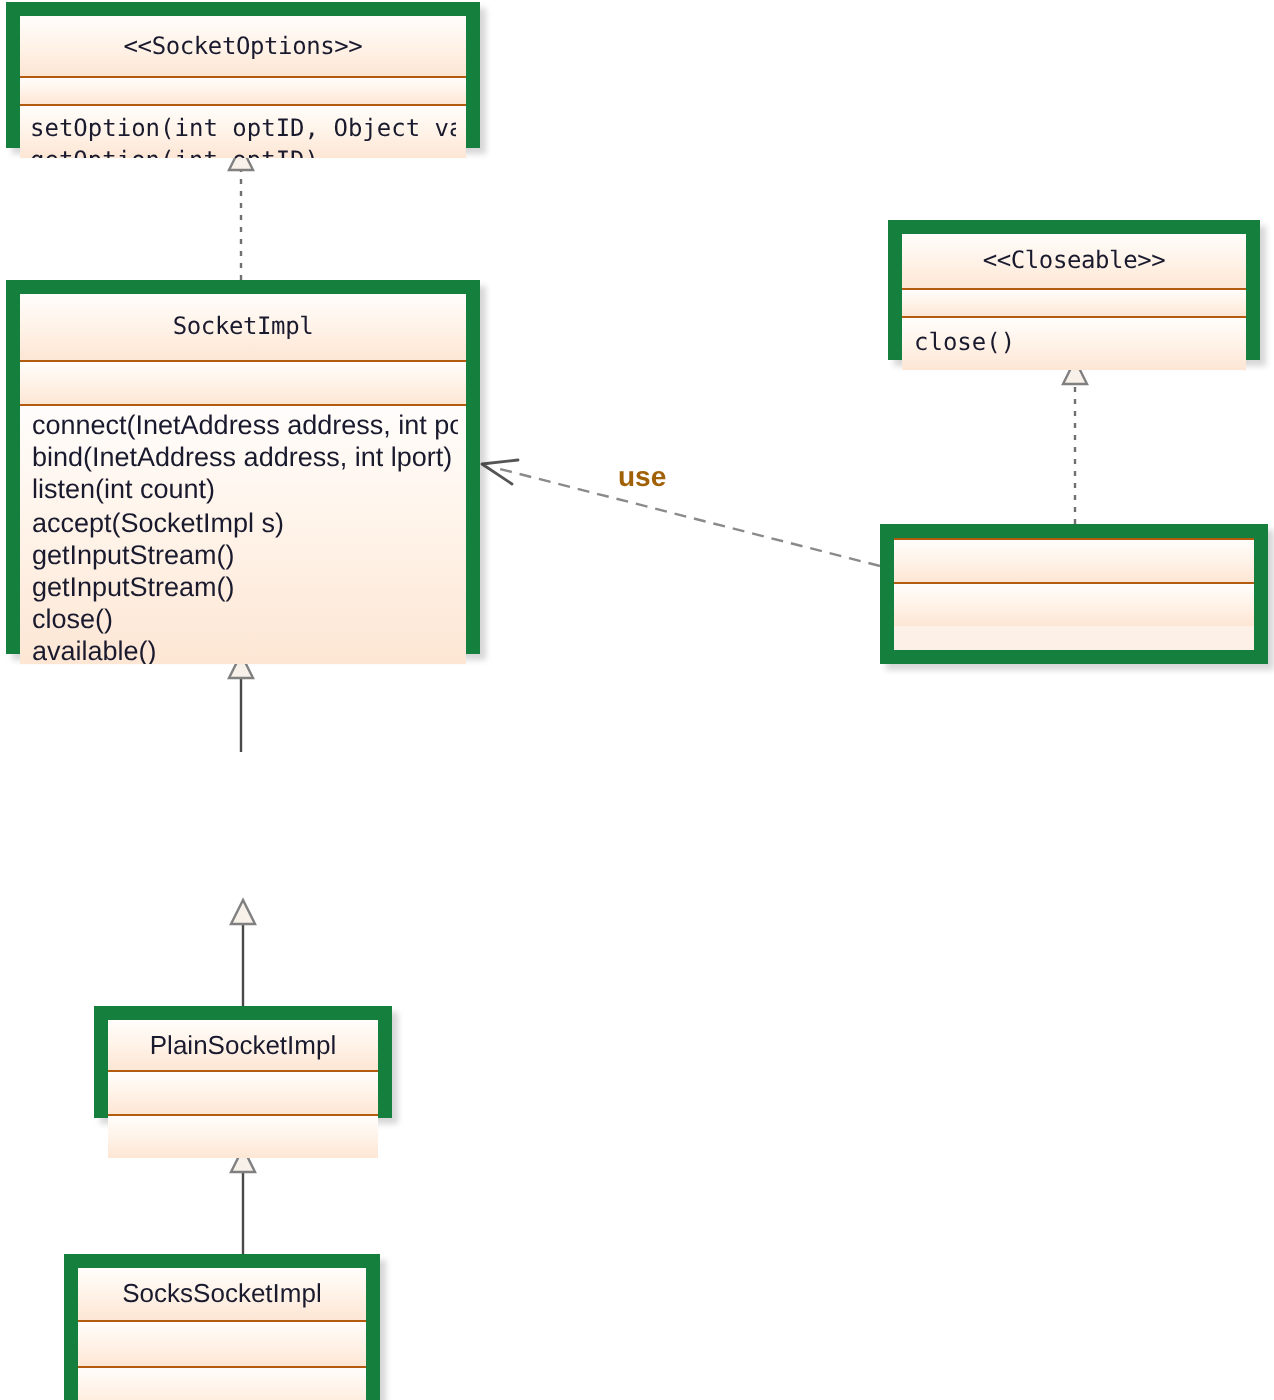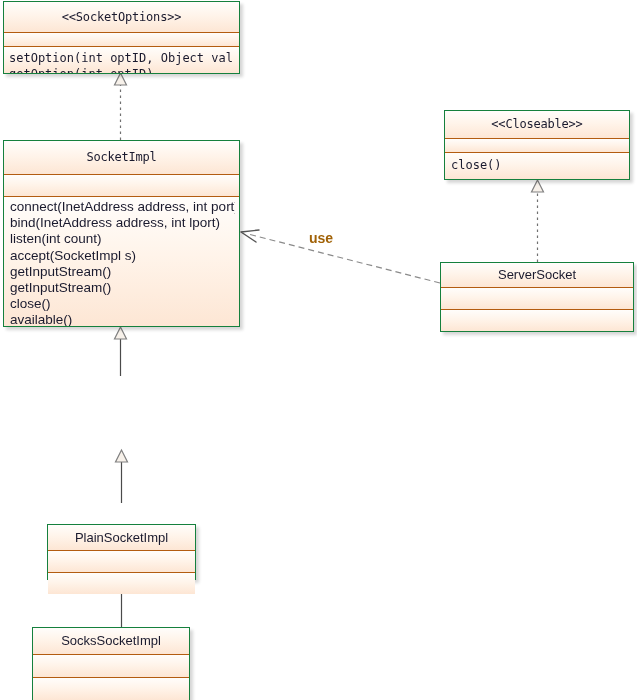--- a/index.html
+++ b/index.html
@@ -12,21 +12,21 @@
     width: 637px;
     height: 700px;
     background: #ffffff;
     overflow: hidden;
     font-family: "Liberation Sans", sans-serif;
   }
   
   .uml-class {
     position: absolute;
     box-sizing: border-box;
-    border: 1px solid #15803d;
+    border: 7px solid #15803d;
     background: #fdf0e6;
     box-shadow: 3px 3px 3px rgba(0,0,0,0.16);
     z-index: 5;
   }
   .uml-compartment {
     box-sizing: border-box;
     background: linear-gradient(to bottom, #fffdfb 0%, #fff4ea 45%, #fde6d4 100%);
     overflow: hidden;
   }
   .uml-compartment.sep {
@@ -140,39 +140,38 @@
       <div class="op-line" style="line-height:16.2px;">accept(SocketImpl s)</div>
       <div class="op-line" style="line-height:16.2px;">getInputStream()</div>
       <div class="op-line" style="line-height:16.2px;">getInputStream()</div>
       <div class="op-line" style="line-height:16.2px;">close()</div>
       <div class="op-line" style="line-height:16.2px;">available()</div>
 
     </div>
   </div>
 
 
-  <div class="uml-class" style="left:47px; top:503px; width:149px; height:56px;margin-top:21px;">
+  <div class="uml-class" style="left:47px; top:503px; width:149px; height:56px;">
     <div class="uml-compartment uml-title sans" style="height:25px; line-height:25px;">PlainSocketImpl</div>
     <div class="uml-compartment sep" style="height:22px;"></div>
     <div class="uml-compartment sep" style="height:22px;"></div>
   </div>
 
   <div class="uml-class" style="left:32px; top:627px; width:158px; height:73px;">
     <div class="uml-compartment uml-title sans" style="height:26px; line-height:26px;">SocksSocketImpl</div>
     <div class="uml-compartment sep" style="height:23px;"></div>
     <div class="uml-compartment sep" style="height:23px;"></div>
   </div>
 
   <div class="uml-class" style="left:444px; top:110px; width:186px; height:70px;">
     <div class="uml-compartment uml-title mono" style="height:27px; line-height:27px;">&lt;&lt;Closeable&gt;&gt;</div>
     <div class="uml-compartment sep" style="height:14px;"></div>
     <div class="uml-compartment sep uml-ops mono" style="height:27px; padding:4px 5px 0 6px;">
       <div class="op-line" style="line-height:16px;">close()</div>
     </div>
   </div>
 
   <div class="uml-class" style="left:440px; top:262px; width:194px; height:70px;">
-    <div class="uml-compartment uml-title sans" style="height:24px; line-height:24px;">ServerSocket</div>
     <div class="uml-compartment sep" style="height:22px;"></div>
     <div class="uml-compartment sep" style="height:22px;"></div>
   </div>
 
 </div>
 
 </body></html>

